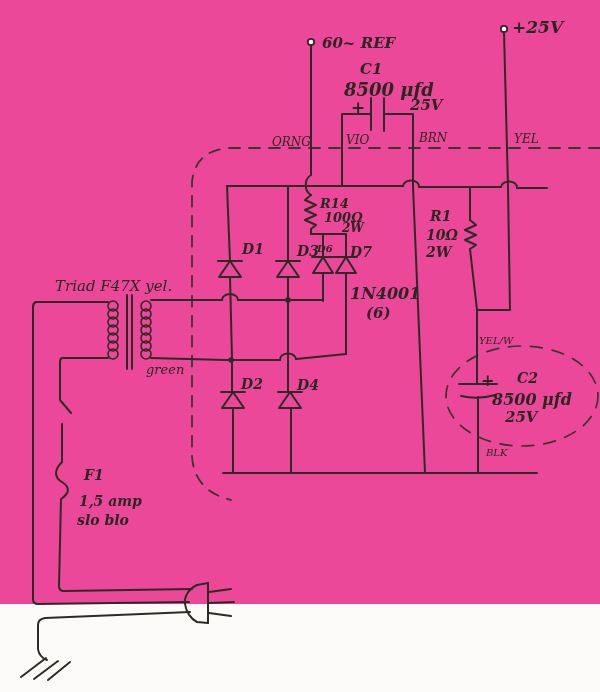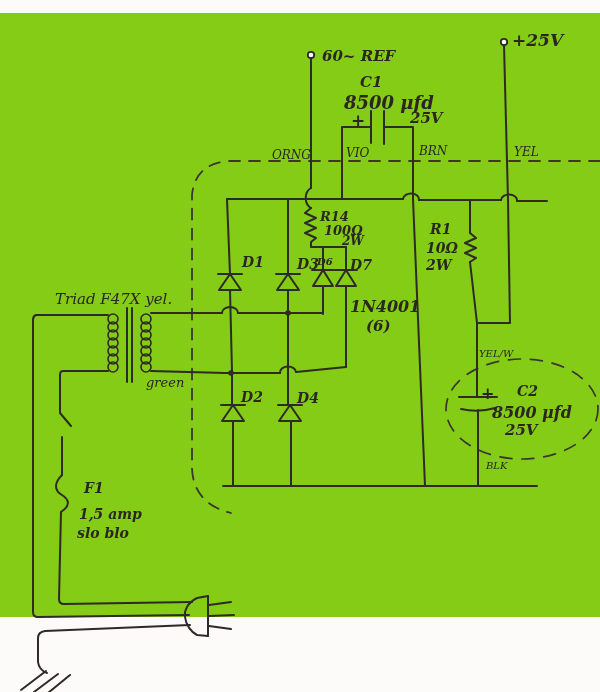--- a/index.html
+++ b/index.html
@@ -1,21 +1,21 @@
 <!DOCTYPE html>
 <html><head>
 <meta charset="utf-8">
 <style>
   html,body{margin:0;padding:0;}
   body{
     width:600px;height:692px;overflow:hidden;
     background:#fcfbf9;
     font-family:"DejaVu Serif", serif;
   }
-  .sheet{position:relative;width:600px;height:604px;background:#84cc16;margin-top:13px;}
+  .sheet{position:relative;width:600px;height:604px;background:#ec4899;}
   svg{display:block;}
   .ink{stroke:#2e2a25;stroke-width:2;fill:none;stroke-linecap:round;stroke-linejoin:round;}
   .ink-thin{stroke:#2e2a25;stroke-width:1.6;fill:none;stroke-linecap:round;stroke-linejoin:round;}
   .dash{stroke:#3a3530;stroke-width:1.8;fill:none;stroke-linecap:round;stroke-dasharray:11 9;}
   .dash2{stroke:#3a3530;stroke-width:1.7;fill:none;stroke-linecap:round;stroke-dasharray:12 10;}
   .dot{fill:#2e2a25;stroke:none;}
   .term{stroke:#2e2a25;stroke-width:1.8;fill:#fcfbf9;}
   .hw{font-family:"DejaVu Serif", serif;font-style:italic;font-weight:bold;fill:#2b2620;}
   .hw-n{font-family:"DejaVu Serif", serif;font-style:italic;fill:#2b2620;}
 </style>

